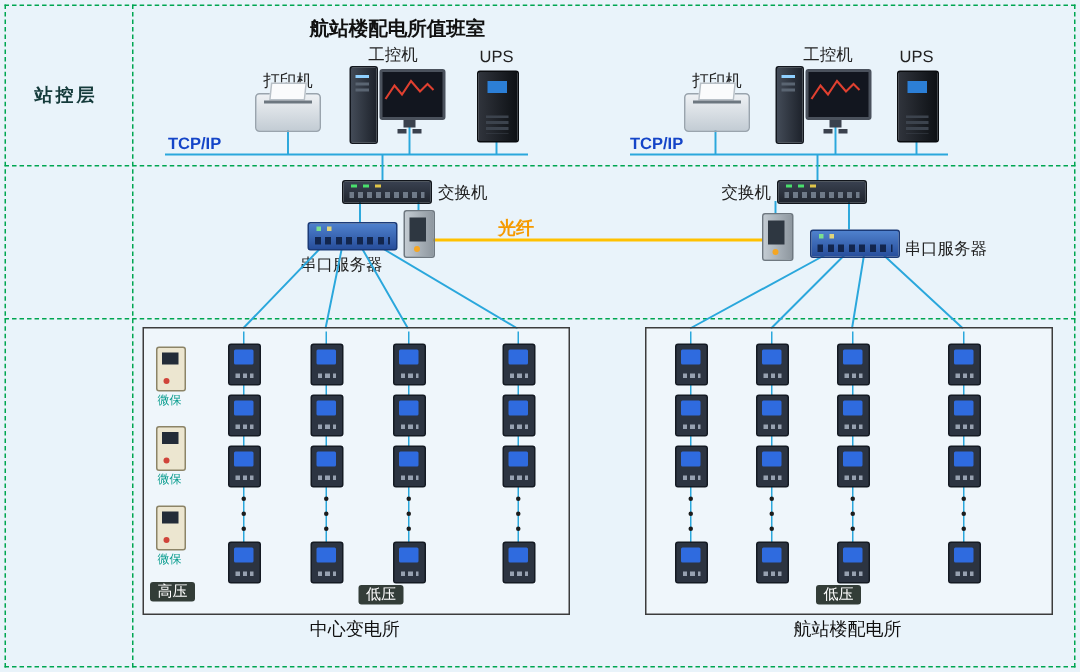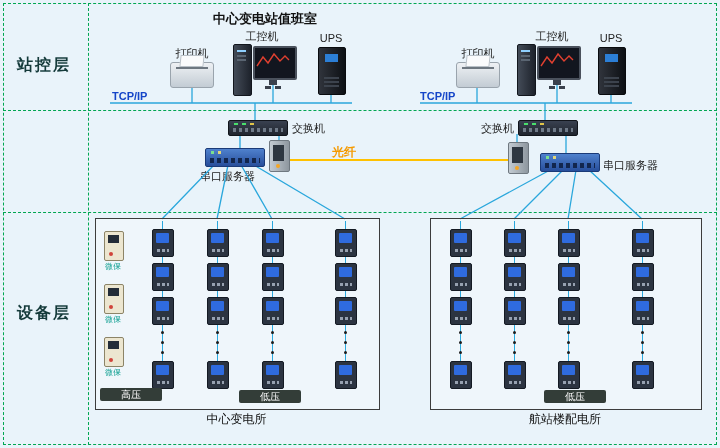--- a/index.html
+++ b/index.html
@@ -4,21 +4,21 @@
 <style>
   html,body{margin:0;padding:0;}
   body{font-family:"Liberation Sans","DejaVu Sans",sans-serif;}
   #stage{position:relative;width:720px;height:448px;background:#e9f3fa;overflow:hidden;}
 
   
   .frame{position:absolute;left:3px;top:3px;right:3px;bottom:3px;border:1px dashed #00a651;pointer-events:none;}
   .hsep{position:absolute;left:3px;width:714px;border-top:1px dashed #00a651;}
   .vsep{position:absolute;top:3px;height:442px;border-left:1px dashed #00a651;}
 
-  .layer-label{position:absolute;left:0;width:88px;text-align:center;font-size:16px;font-weight:bold;color:#143a3a;letter-spacing:2px;}
+  .layer-label{position:absolute;left:0;width:88px;text-align:center;font-size:12px;font-weight:bold;color:#143a3a;letter-spacing:2px;}
 
   .title{position:absolute;width:160px;text-align:center;font-size:13px;font-weight:bold;color:#111;}
   .lbl{position:absolute;font-size:11px;color:#222;}
   .tcpip{position:absolute;font-size:11px;font-weight:bold;color:#1545c8;}
   .fiber-lbl{position:absolute;font-size:12px;font-weight:bold;color:#f59a00;}
   .caption{position:absolute;top:411px;text-align:center;font-size:12px;color:#111;}
 
   .wires{position:absolute;left:0;top:0;z-index:1;}
 
   
@@ -54,47 +54,46 @@
   .panel{position:absolute;top:218px;height:190px;border:1px solid #3c3c3c;background:rgba(255,255,255,0.30);z-index:1;}
   .col-line{position:absolute;top:2px;height:158px;width:1px;background:#2aa7dc;}
   .meter{position:absolute;width:20px;height:26px;background:#2c3441;border:1px solid #141a23;border-radius:2px;z-index:2;}
   .meter i{position:absolute;left:3px;top:3px;width:13px;height:10px;background:#2f6bdf;display:block;border-radius:1px;}
   .meter::after{content:"";position:absolute;left:4px;bottom:4px;width:12px;height:3px;background:repeating-linear-gradient(90deg,#97a1b0 0 3px,transparent 3px 5px);}
   .dot{position:absolute;width:3px;height:3px;border-radius:50%;background:#1c1c1c;z-index:2;}
   .prot{position:absolute;left:8px;width:18px;height:28px;background:#ece6d0;border:1px solid#8c8467;border-radius:2px;z-index:2;}
   .prot i{position:absolute;left:3px;top:3px;width:11px;height:8px;background:#232c38;display:block;}
   .prot::after{content:"";position:absolute;left:4px;bottom:4px;width:4px;height:4px;border-radius:50%;background:#d0443a;}
   .prot-label{position:absolute;left:1px;width:32px;text-align:center;font-size:8px;color:#0a9d8f;z-index:2;}
-  .badge{position:absolute;background:#333d38;color:#fff;font-size:10px;line-height:13px;padding:0 21px;border-radius:2px;z-index:3;}
+  .badge{position:absolute;background:#333d38;color:#fff;font-size:10px;line-height:13px;padding:0 5px;border-radius:2px;z-index:3;}
 </style>
 </head>
 <body>
 
 <div id="stage">
 
   <div class="frame"></div>
   <div class="hsep" style="top:110px"></div>
   <div class="hsep" style="top:212px"></div>
   <div class="vsep" style="left:88px"></div>
 
   <div class="layer-label" style="top:55px">站控层</div>
-  <div class="layer-label" style="top:303px">设备层</div>
 
   <svg class="wires" width="720" height="448">
     <path fill="none" stroke="#2aa7dc" stroke-width="1.3" d="
       M110 103 H352  M192 86 V103  M273 84 V103  M331 93 V103  M255 103 V120
       M420 103 H632  M477 86 V103  M557 84 V103  M611 93 V103  M545 103 V120
       M240 134 V148  M279 134 V140
       M517 134 V142  M566 134 V153
       M214 165 L162 219  M228 165 L217 219  M241 165 L272 219  M254 165 L345 219
       M550 170 L460 219  M563 170 L514 219  M576 170 L568 219  M589 170 L642 219"></path>
     <path fill="none" stroke="#ffc100" stroke-width="2" d="M288 160 H508"></path>
   </svg>
 
-  <div class="title" style="left:185px;top:10px">中心变电站值班室</div>
+  <div class="title" style="left:185px;top:10px">航站楼配电所值班室</div>
   <div class="lbl" style="left:168px;top:46px;width:48px;text-align:center">打印机</div>
   <div class="dev printer" style="left:170px;top:62px"></div>
   <div class="lbl" style="left:238px;top:29px;width:48px;text-align:center">工控机</div>
   <div class="dev tower" style="left:233px;top:44px"></div>
   <div class="dev monitor" style="left:253px;top:46px">
     <svg width="34" height="24" viewBox="0 0 34 24">
         <polyline points="1,17 7,8 12,14 18,5 24,12 29,7 33,11" stroke="#e04030" stroke-width="1.4" fill="none"></polyline>
       </svg>
   </div>
   <div class="lbl" style="left:318px;top:32px;width:26px;text-align:center">UPS</div>

